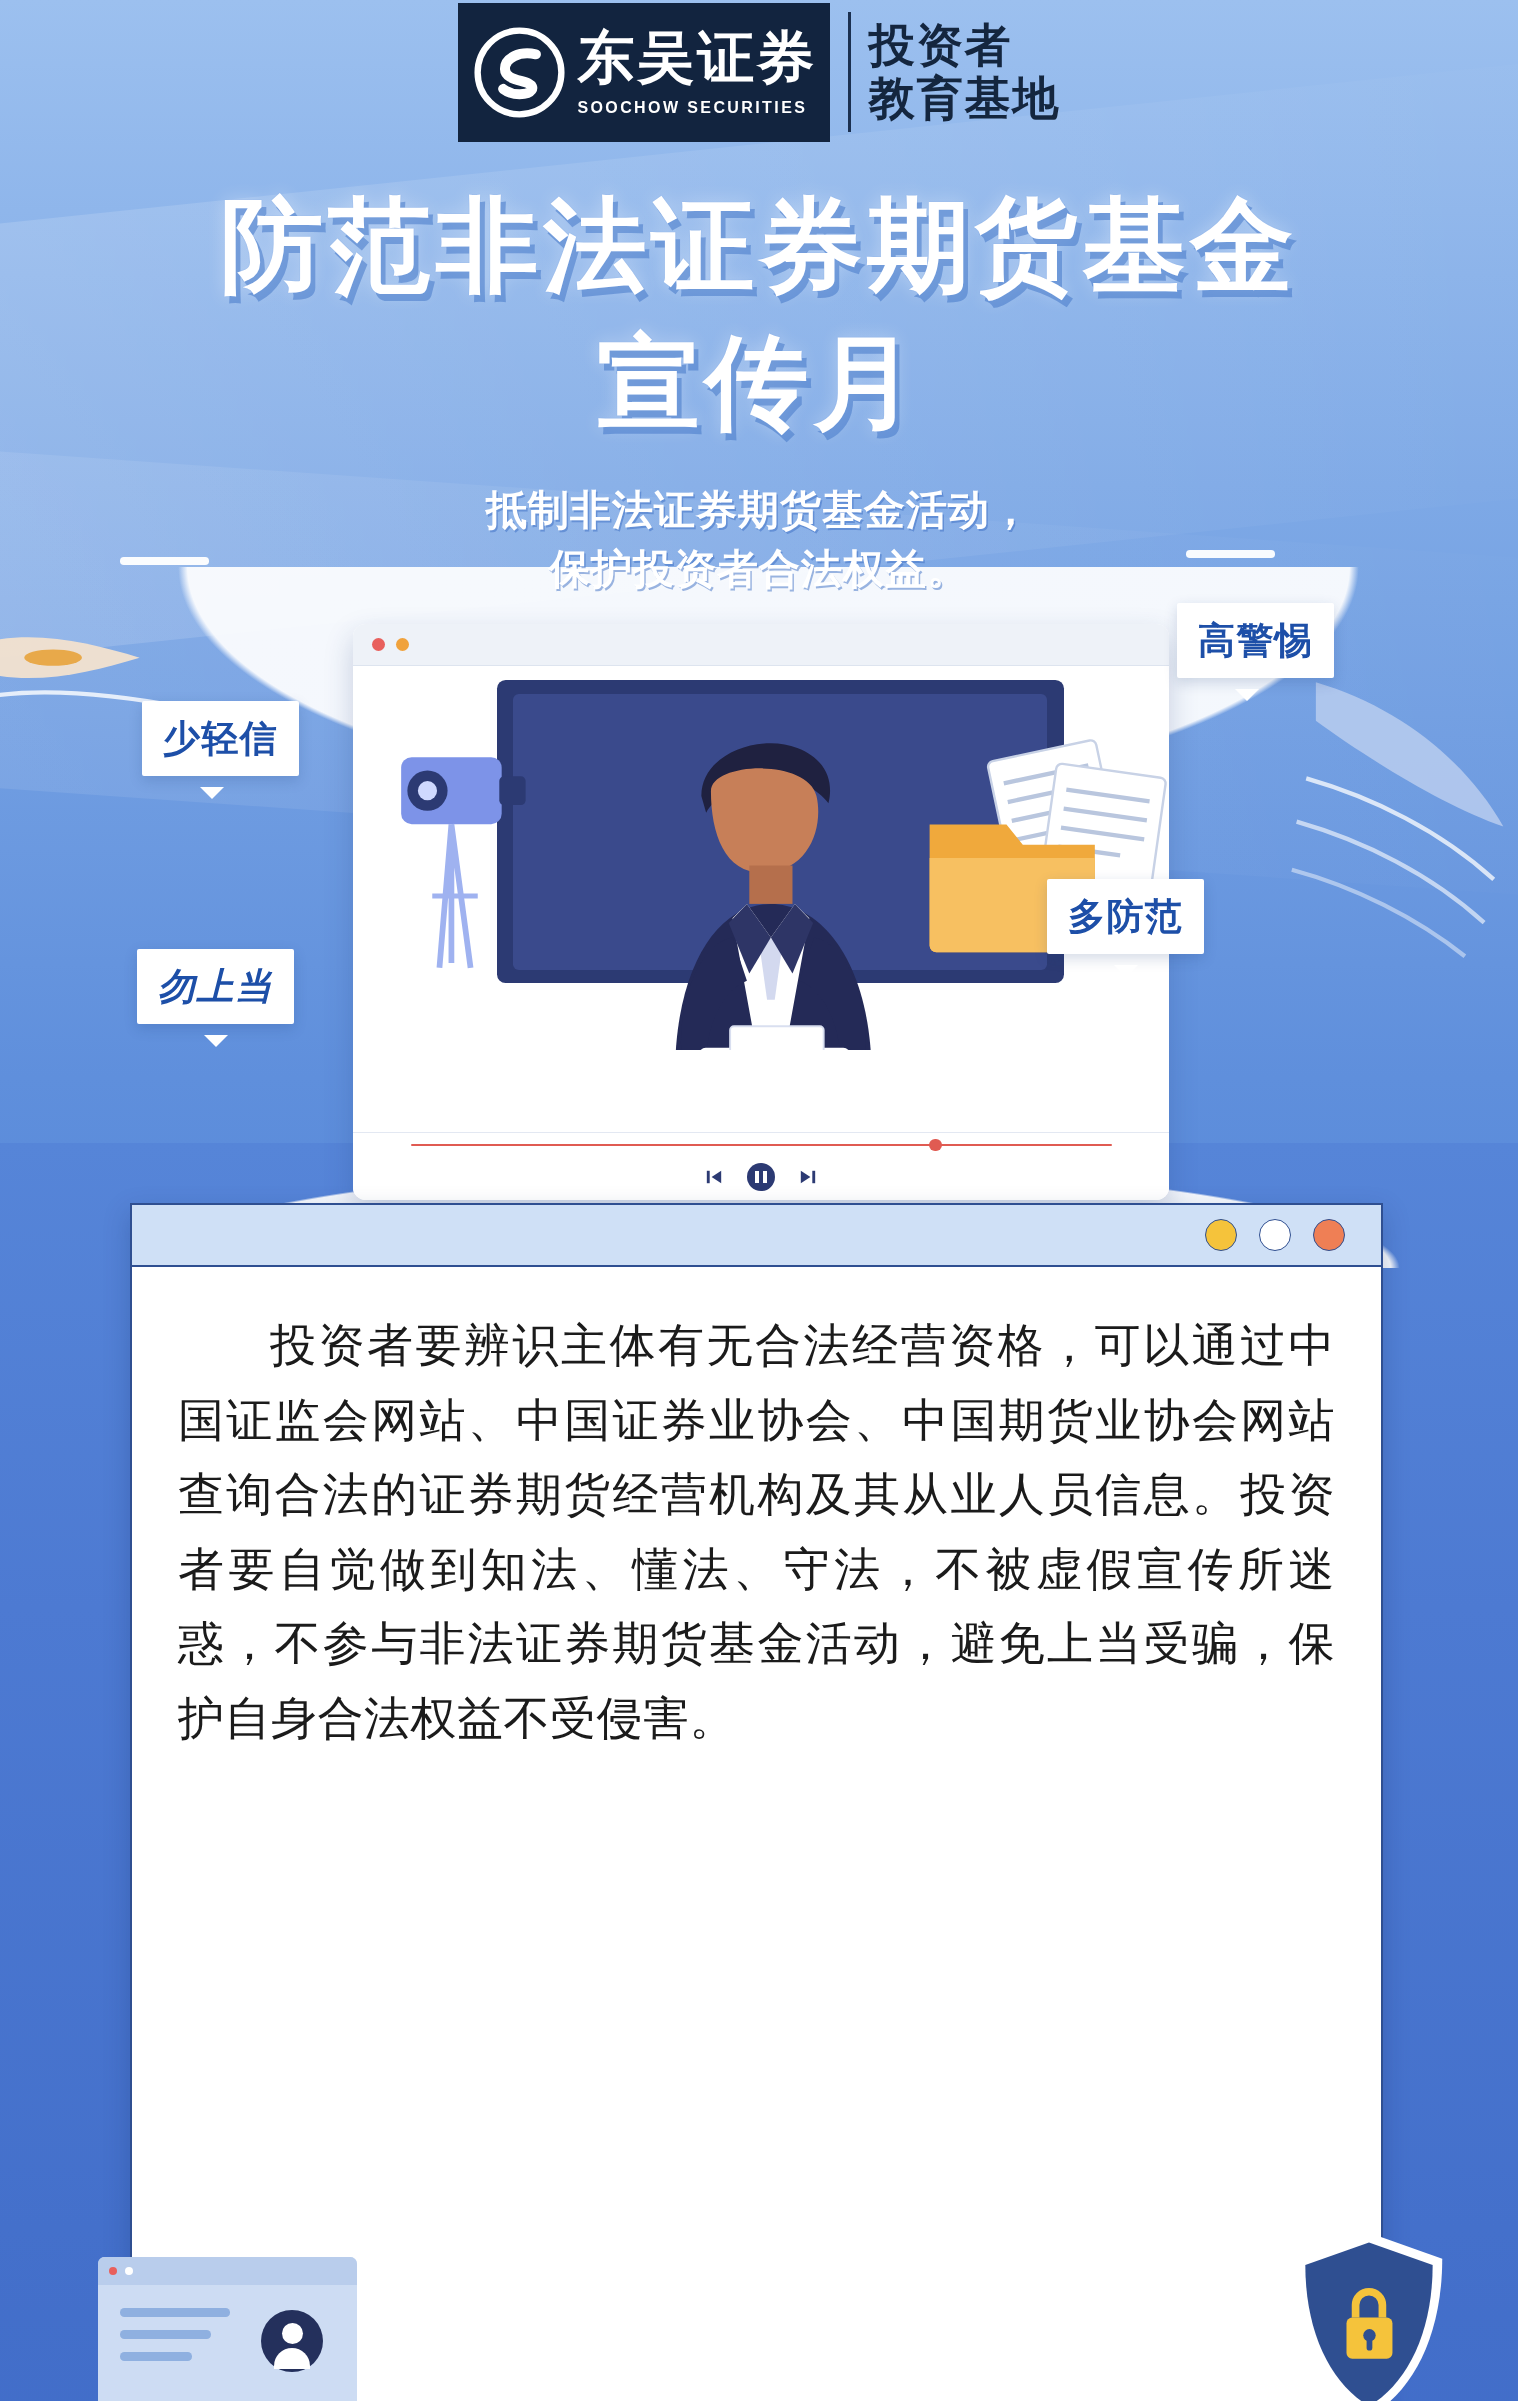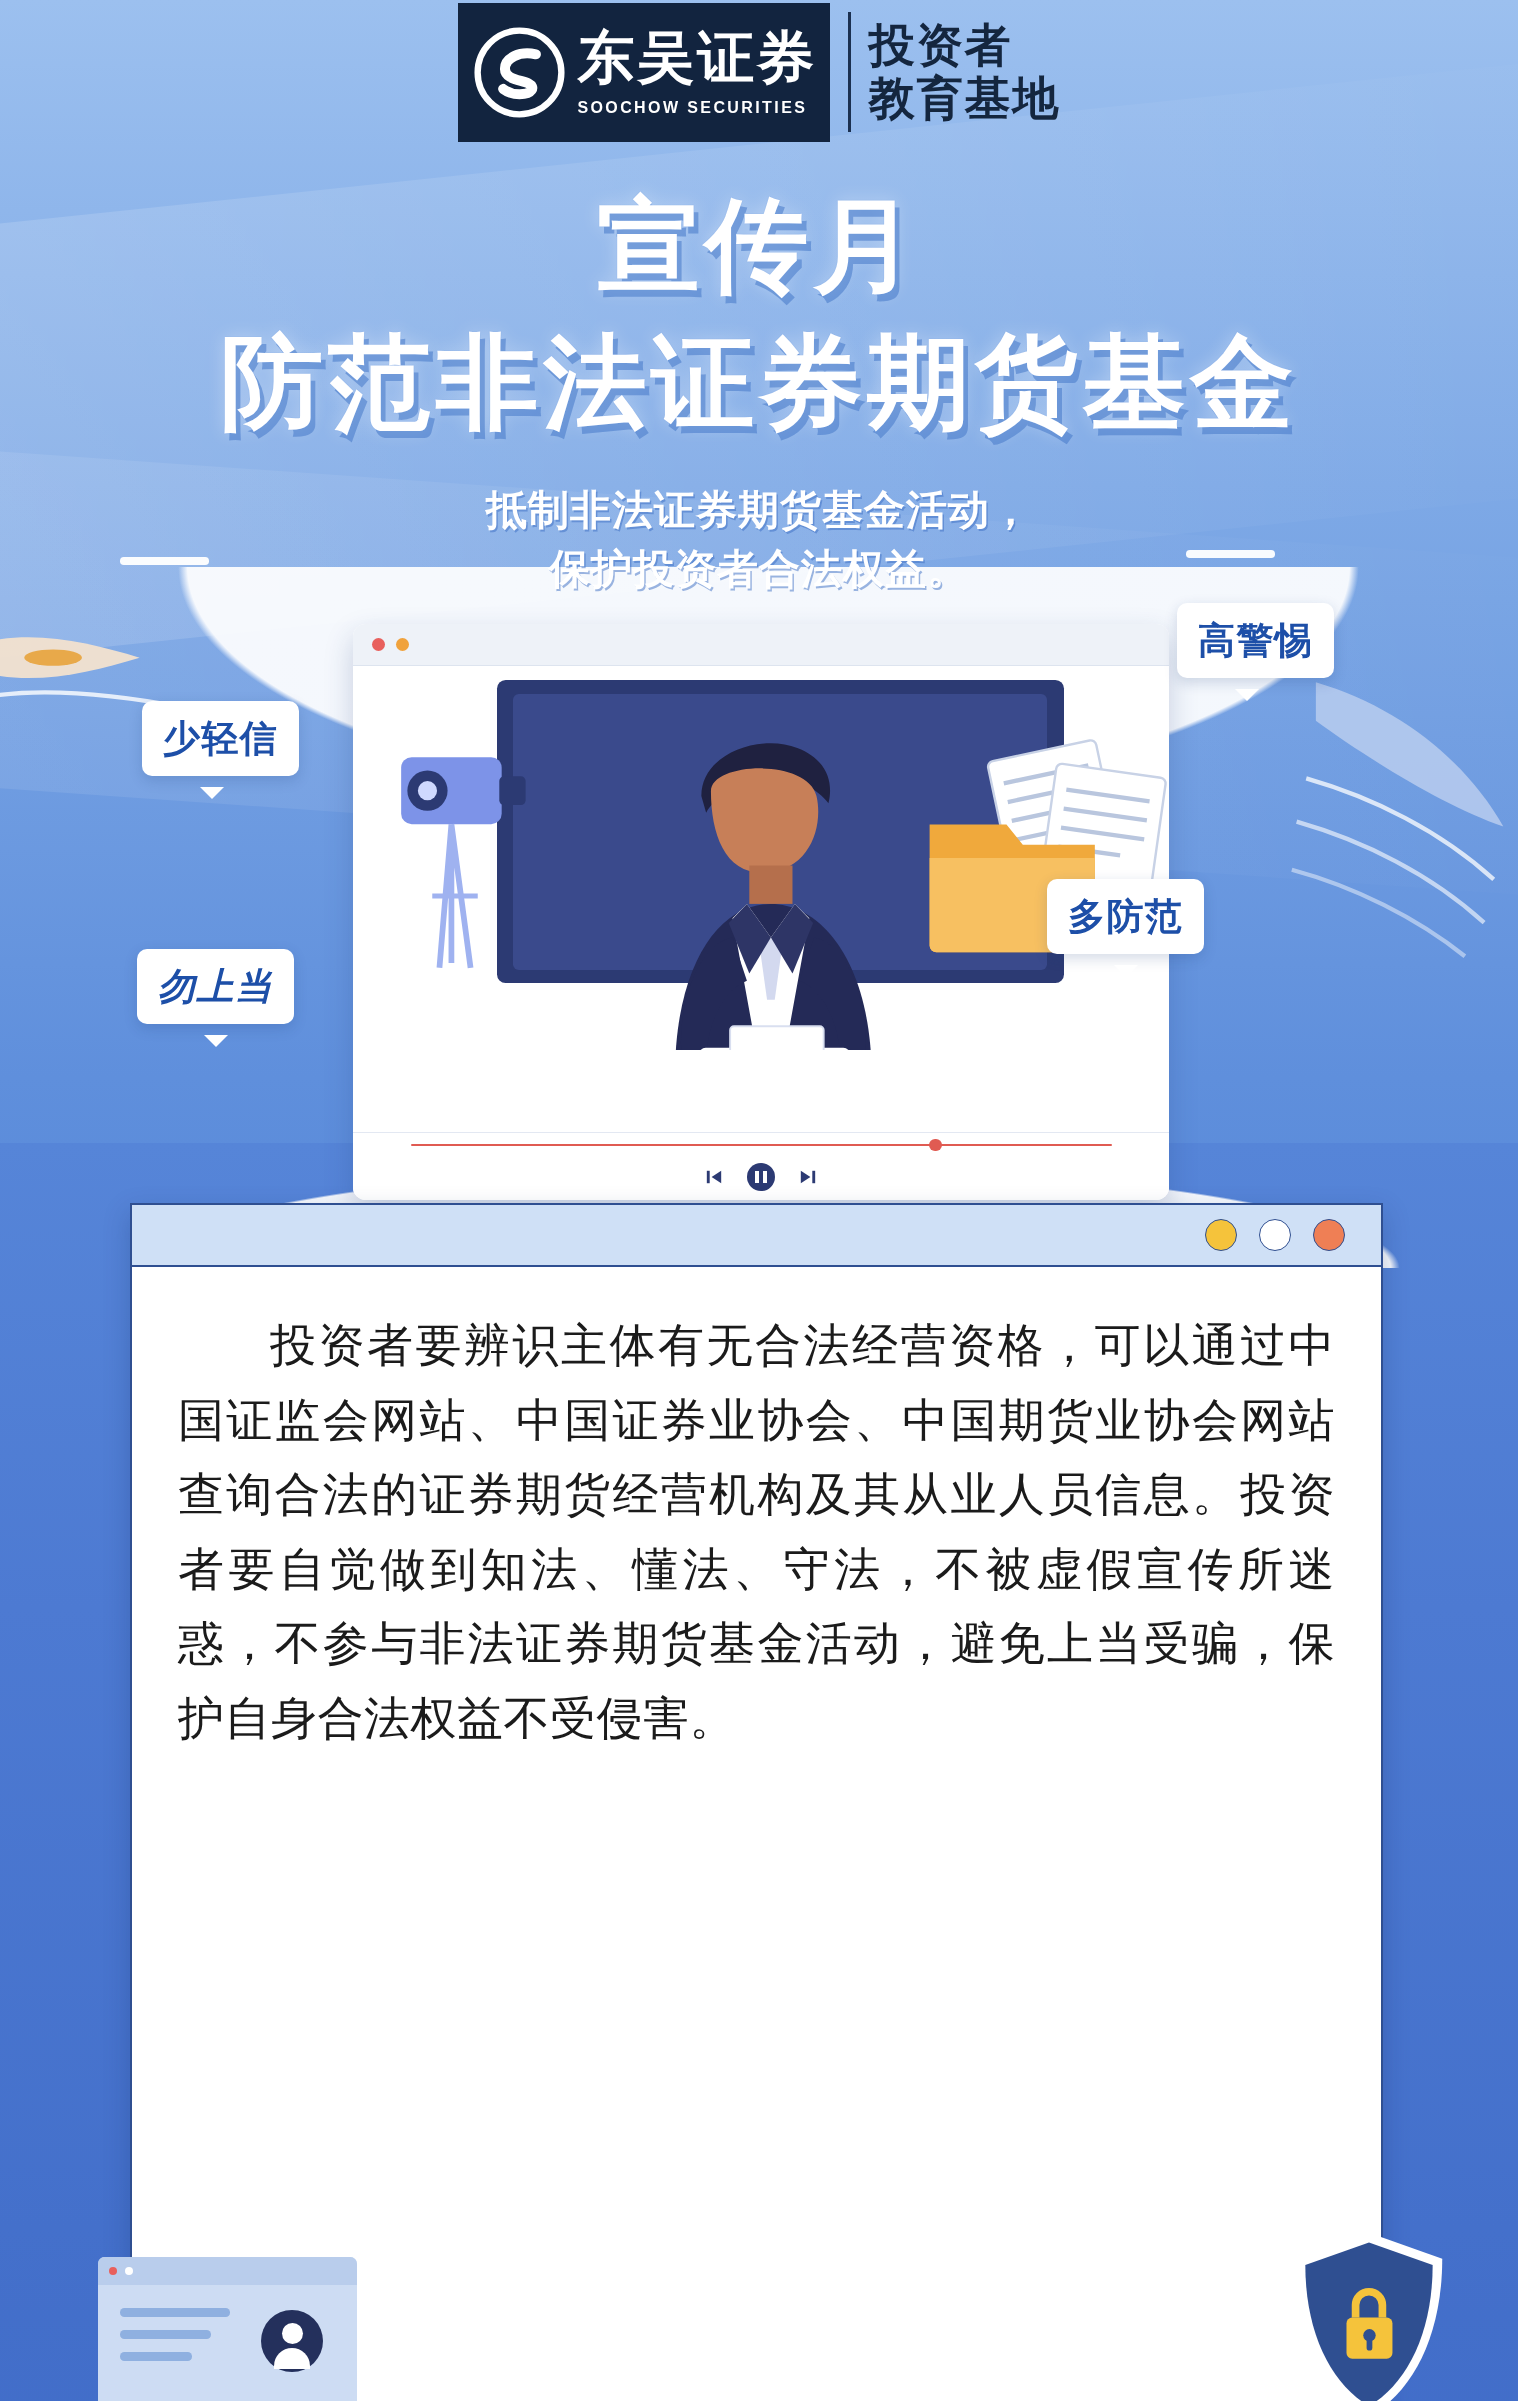--- a/index.html
+++ b/index.html
@@ -164,21 +164,21 @@
     border-radius: 3.8px;
     opacity: 0.95;
   }
   .dash-left { left: 120px; top: 557px; width: 89px; }
   .dash-right { left: 1186px; top: 550px; width: 89px; }
 
   
   .bubble {
     position: absolute;
     background: #ffffff;
-    border-radius: 10px;
+    border-radius: 2px;
     padding: 12.5px 21px;
     color: #1d4fa8;
     font-size: 37px;
     font-weight: 800;
     letter-spacing: 1.4px;
     box-shadow: 0 4.8px 12.5px rgba(30,60,120,0.18);
     z-index: 32;
     white-space: nowrap;
   }
   .bubble::after {
@@ -415,22 +415,22 @@
       </div>
       <div class="logo-divider"></div>
       <div class="logo-sub">
         <div>投资者</div>
         <div>教育基地</div>
       </div>
     </div>
   </div>
 
   <div class="title-wrap">
+    <div class="title-line">防范非法证券期货基金</div>
     <div class="title-line">宣传月</div>
-    <div class="title-line">防范非法证券期货基金</div>
     <div class="slogan">
       <div>抵制非法证券期货基金活动，</div>
       <div>保护投资者合法权益。</div>
     </div>
   </div>
 
   <div class="dash dash-left"></div>
   <div class="dash dash-right"></div>
 
   <span class="wing-left">

